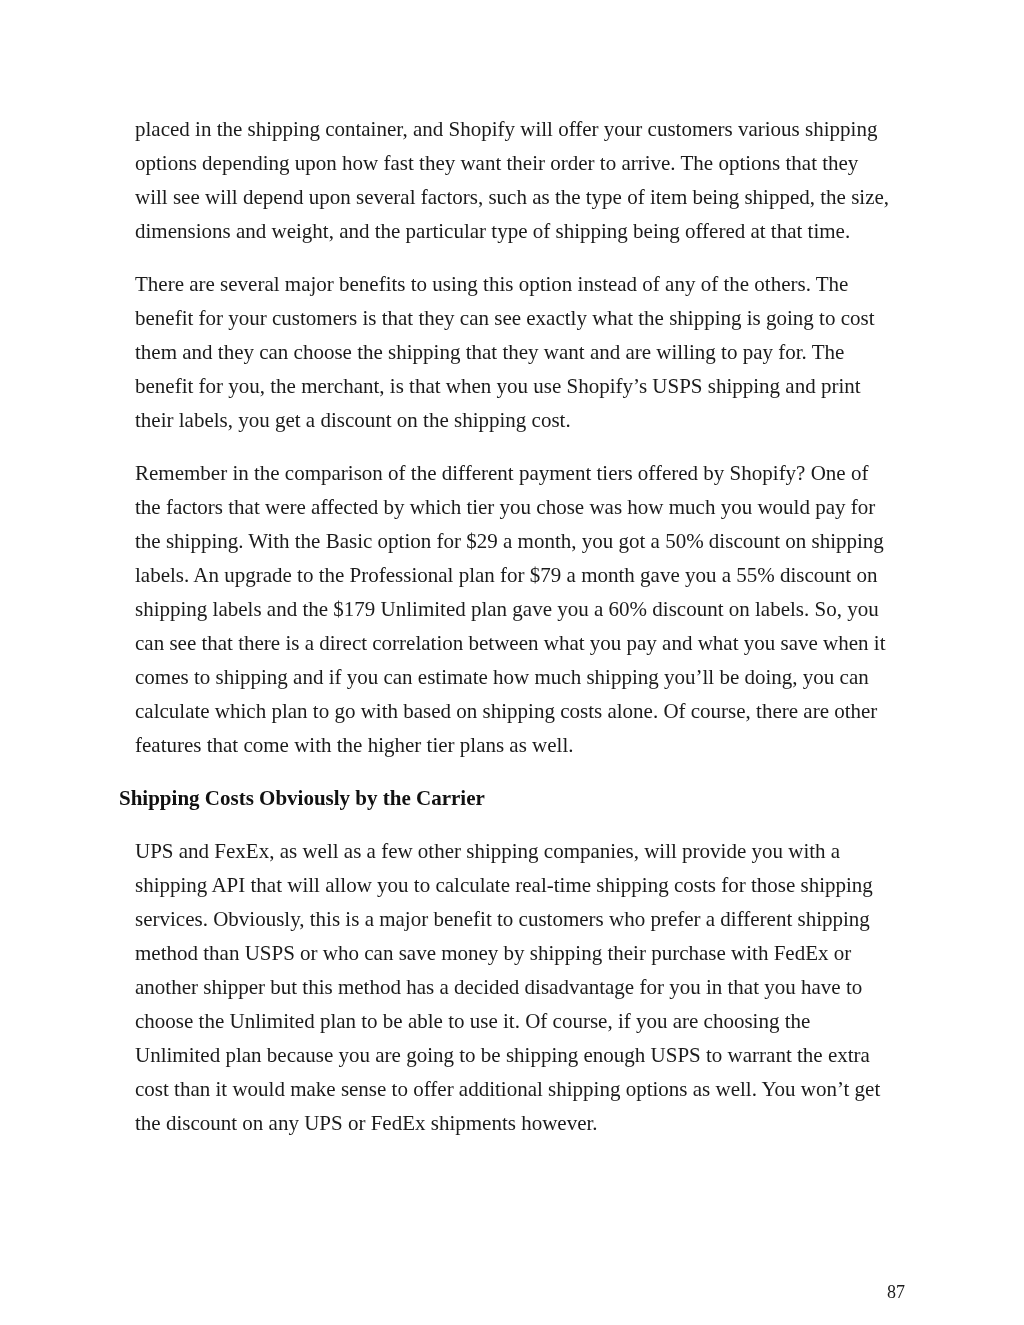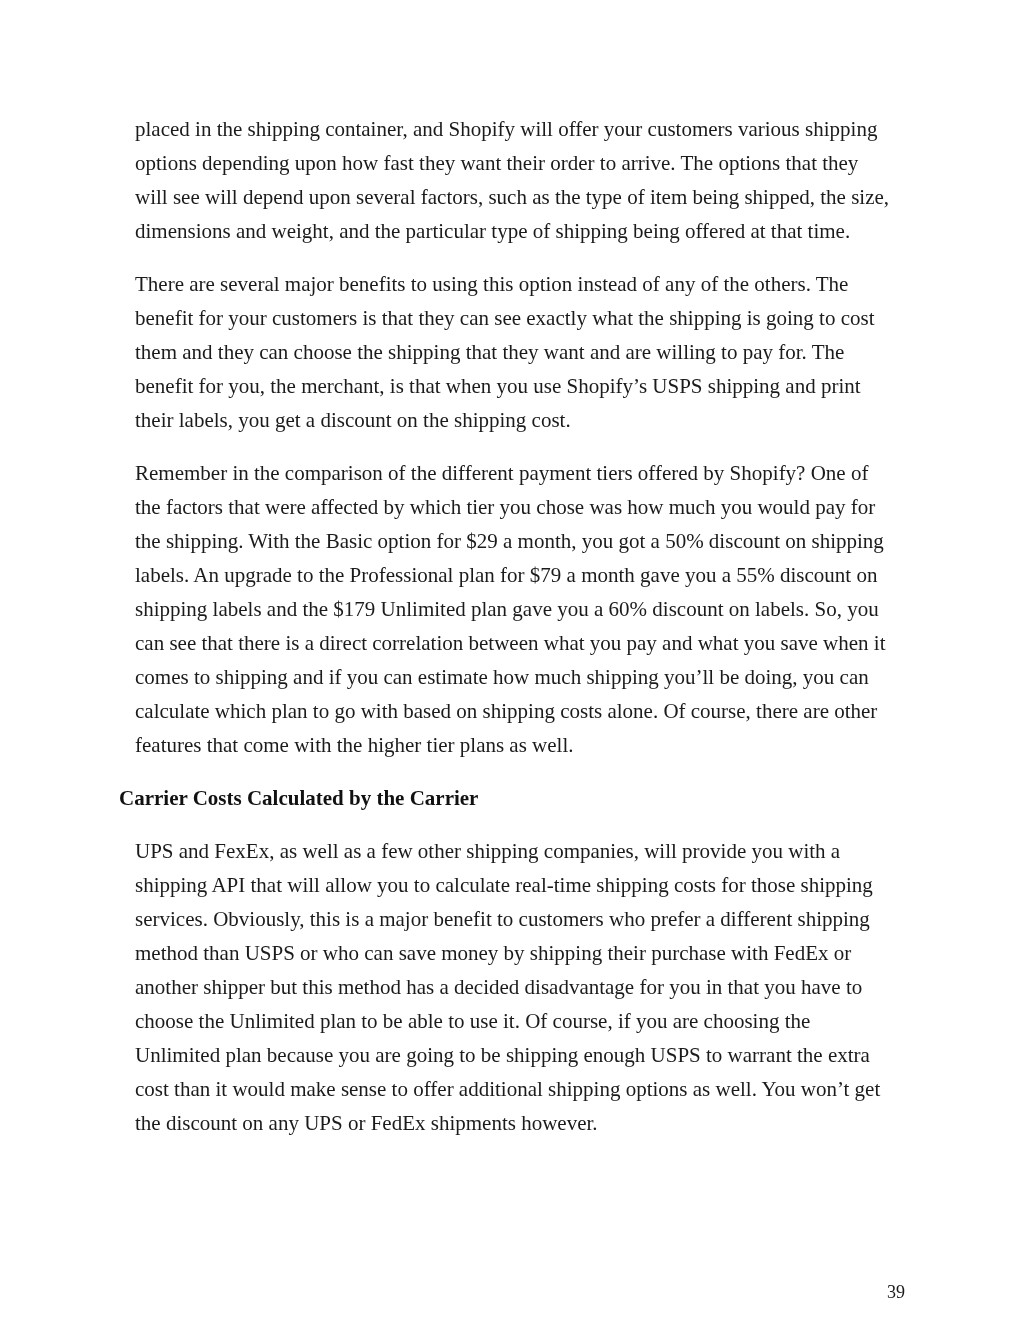--- a/index.html
+++ b/index.html
@@ -49,17 +49,17 @@
   }
 </style>
 </head>
 <body>
 
 <div class="page">
   <div class="content">
     <p>placed in the shipping container, and Shopify will offer your customers various shipping options depending upon how fast they want their order to arrive. The options that they will see will depend upon several factors, such as the type of item being shipped, the size, dimensions and weight, and the particular type of shipping being offered at that time.</p>
     <p>There are several major benefits to using this option instead of any of the others. The benefit for your customers is that they can see exactly what the shipping is going to cost them and they can choose the shipping that they want and are willing to pay for. The benefit for you, the merchant, is that when you use Shopify’s USPS shipping and print their labels, you get a discount on the shipping cost.</p>
     <p>Remember in the comparison of the different payment tiers offered by Shopify? One of the factors that were affected by which tier you chose was how much you would pay for the shipping. With the Basic option for $29 a month, you got a 50% discount on shipping labels. An upgrade to the Professional plan for $79 a month gave you a 55% discount on shipping labels and the $179 Unlimited plan gave you a 60% discount on labels. So, you can see that there is a direct correlation between what you pay and what you save when it comes to shipping and if you can estimate how much shipping you’ll be doing, you can calculate which plan to go with based on shipping costs alone. Of course, there are other features that come with the higher tier plans as well.</p>
-    <h2>Carrier Costs Calculated by the Carrier</h2>
+    <h2>Shipping Costs Obviously by the Carrier</h2>
     <p>UPS and FexEx, as well as a few other shipping companies, will provide you with a shipping API that will allow you to calculate real-time shipping costs for those shipping services. Obviously, this is a major benefit to customers who prefer a different shipping method than USPS or who can save money by shipping their purchase with FedEx or another shipper but this method has a decided disadvantage for you in that you have to choose the Unlimited plan to be able to use it. Of course, if you are choosing the Unlimited plan because you are going to be shipping enough USPS to warrant the extra cost than it would make sense to offer additional shipping options as well. You won’t get the discount on any UPS or FedEx shipments however.</p>
   </div>
-  <div class="page-number">39</div>
+  <div class="page-number">87</div>
 </div>
 
 </body></html>

